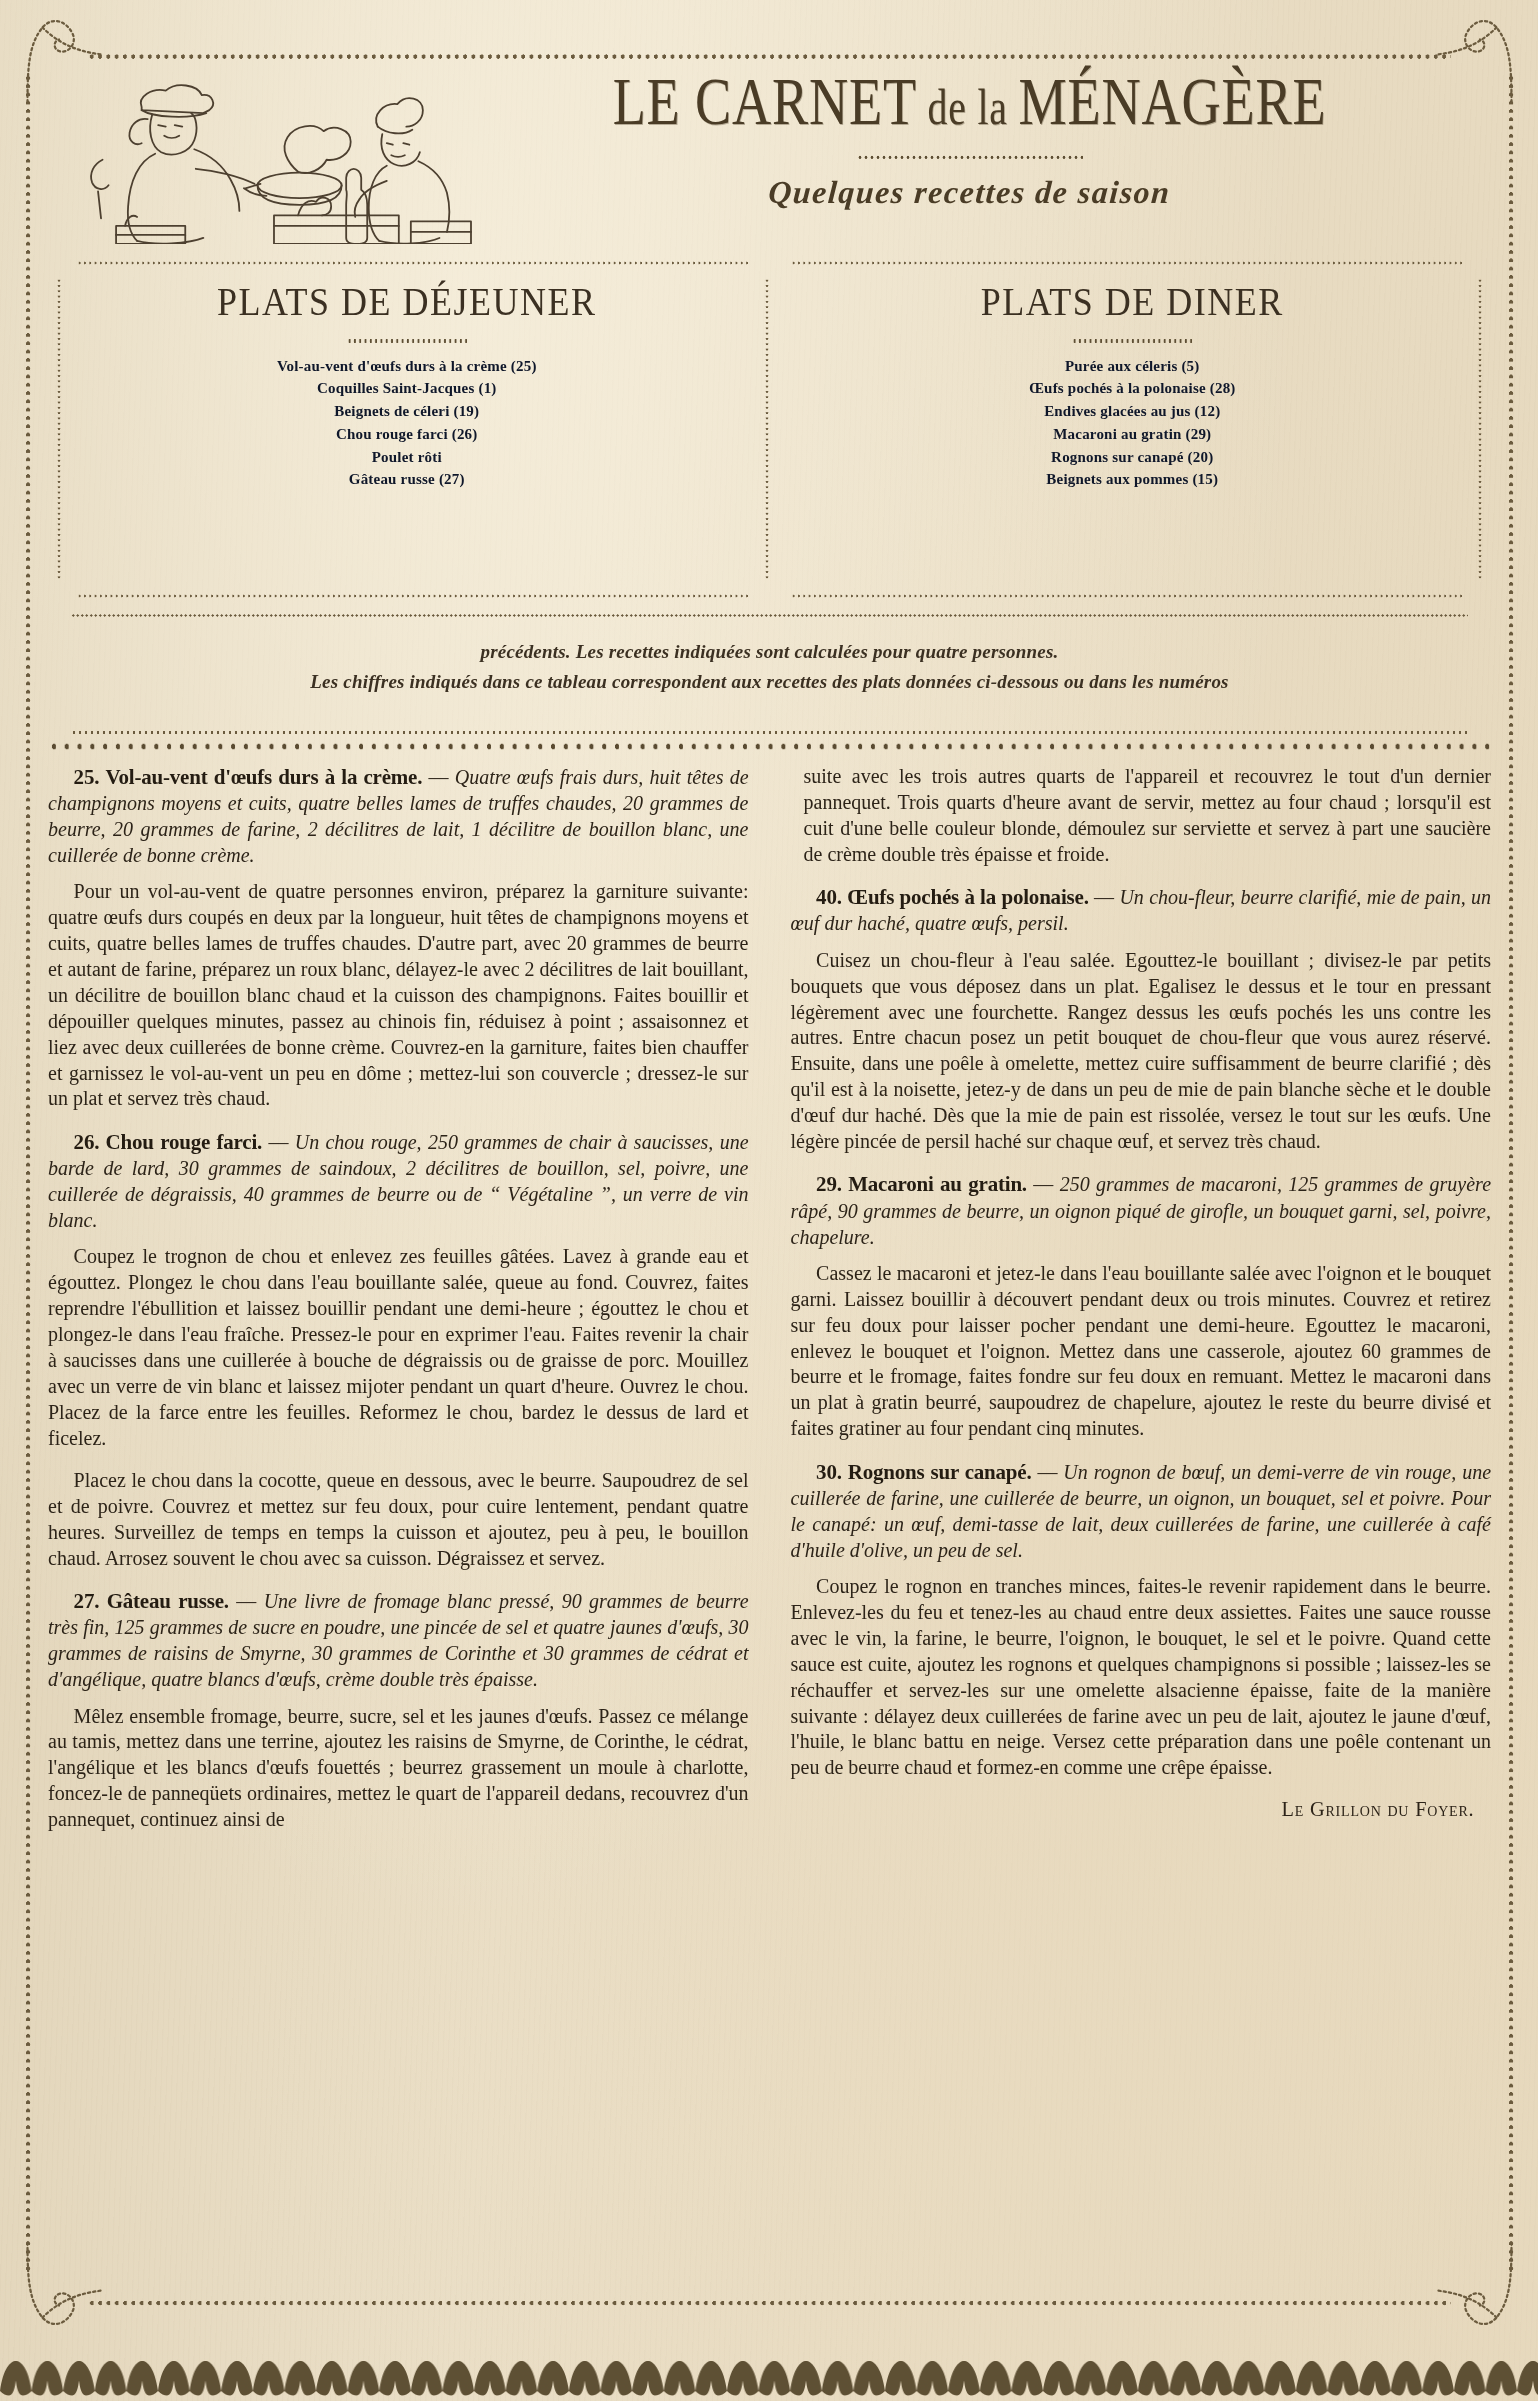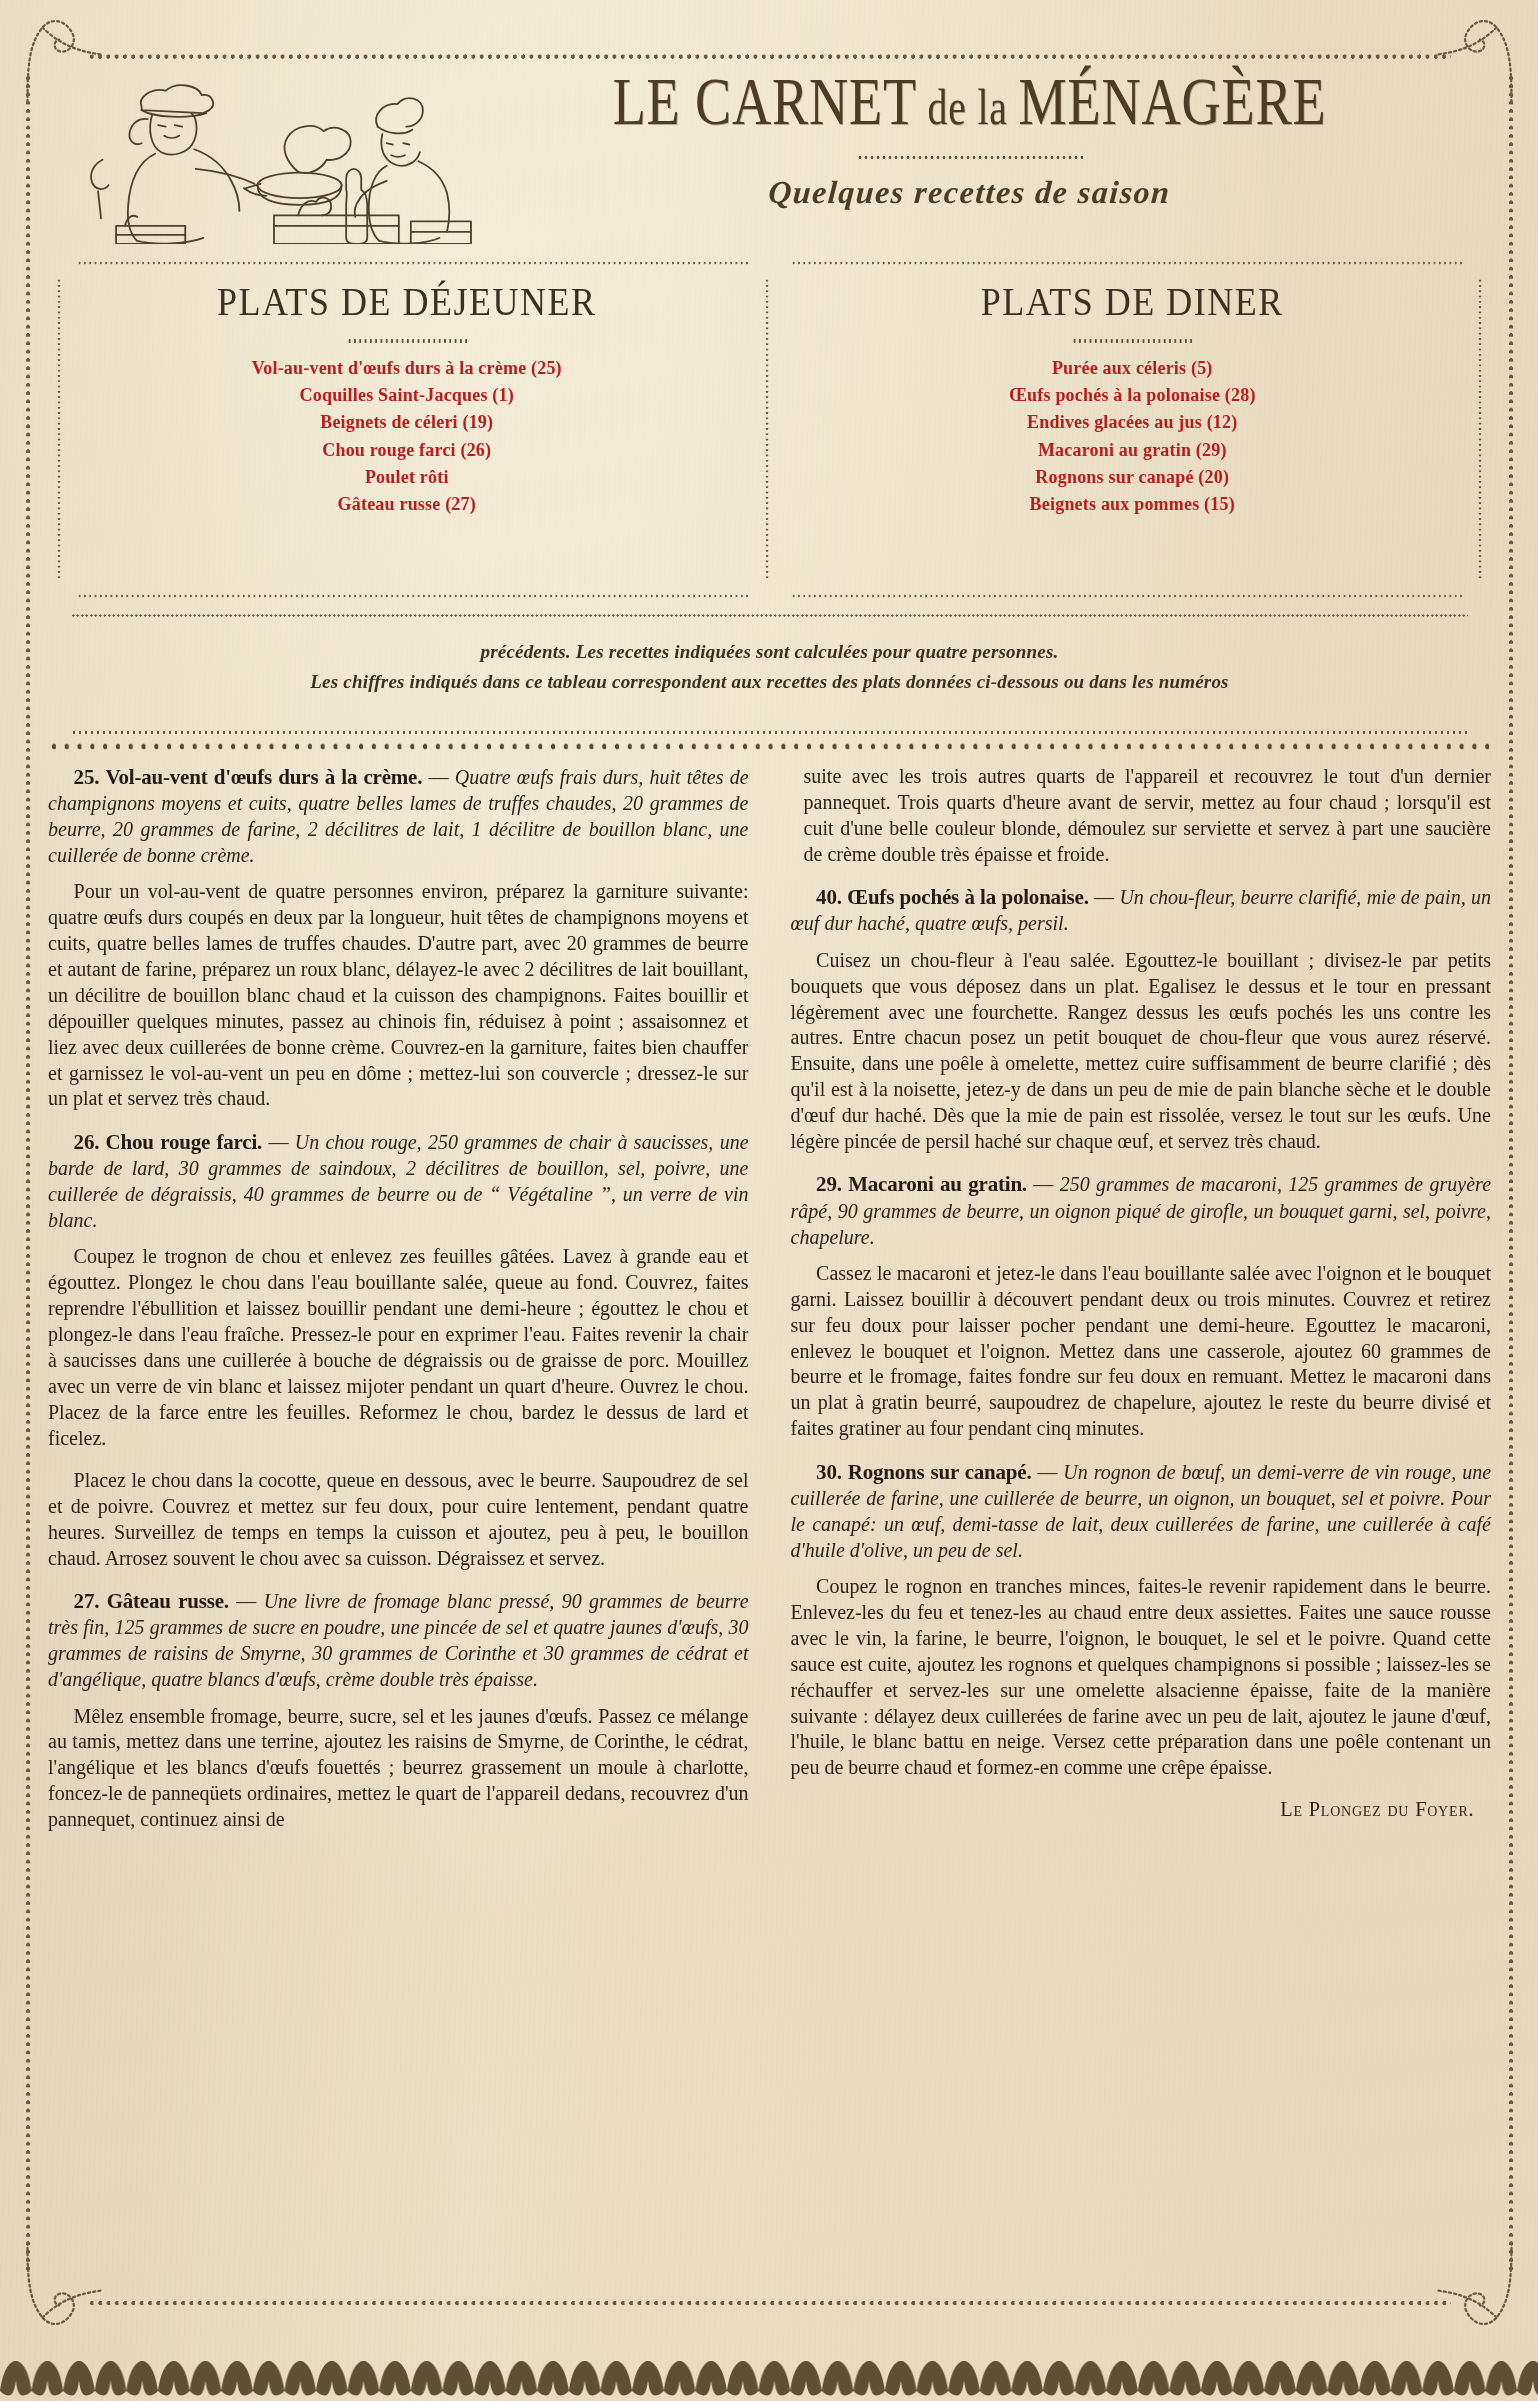--- a/index.html
+++ b/index.html
@@ -108,21 +108,21 @@
     font-size:36px; color:#3b3022; letter-spacing:1.5px;
     font-family:"Liberation Serif", serif; font-weight:400;
     transform:scaleY(1.12); transform-origin:center top;
   }
   .menu-dots{
     width:120px; height:6px; margin:18px auto 10.5px;
     background-image: radial-gradient(ellipse 2.1px 2.7px at 2.6px 3px, #5e4f34 0 60%, rgba(0,0,0,0) 64%);
     background-size:5.3px 6px; background-repeat:repeat-x;
   }
   .menu-item{
-    font-size:18px; line-height:1.52; color:#b91c1c;
+    font-size:15px; line-height:1.52; color:#0f172a;
     font-family:"Liberation Serif", serif; font-weight:700;
     letter-spacing:0.2px;
   }
   
   .menu-border{ position:absolute; inset:0; pointer-events:none; }
   .mb-t,.mb-b{
     position:absolute; left:21px; right:21px; height:6px;
     background-image: radial-gradient(ellipse 2px 2.6px at 2.6px 3px, #6b5b3e 0 58%, rgba(0,0,0,0) 62%);
     background-size:5.3px 6px; background-repeat:repeat-x;
   }
@@ -414,21 +414,21 @@
       </div>
 
       <div class="rec">
         <p class="rec-lead">
           <span class="rec-num-title">30.</span>
           <span class="rec-num-title">Rognons sur canapé.</span><span> — </span><span class="ital">Un rognon de bœuf, un demi-verre de vin rouge, une cuillerée de farine, une cuillerée de beurre, un oignon, un bouquet, sel et poivre. Pour le canapé: un œuf, demi-tasse de lait, deux cuillerées de farine, une cuillerée à café d'huile d'olive, un peu de sel.</span>
         </p>
         <p class="rec-body">Coupez le rognon en tranches minces, faites-le revenir rapidement dans le beurre. Enlevez-les du feu et tenez-les au chaud entre deux assiettes. Faites une sauce rousse avec le vin, la farine, le beurre, l'oignon, le bouquet, le sel et le poivre. Quand cette sauce est cuite, ajoutez les rognons et quelques champignons si possible ; laissez-les se réchauffer et servez-les sur une omelette alsacienne épaisse, faite de la manière suivante : délayez deux cuillerées de farine avec un peu de lait, ajoutez le jaune d'œuf, l'huile, le blanc battu en neige. Versez cette préparation dans une poêle contenant un peu de beurre chaud et formez-en comme une crêpe épaisse.</p>
       </div>
 
-      <div class="signature">Le Plongez du Foyer.</div>
+      <div class="signature">Le Grillon du Foyer.</div>
     </div>
   </div>
 
   <div class="zigzag">
     <svg viewBox="0 0 2045 52" preserveAspectRatio="none">
       <defs>
         <pattern id="zz" x="0" y="0" width="42" height="52" patternUnits="userSpaceOnUse">
           <path d="M0,44 C4,14 14,4 21,4 C28,4 38,14 42,44 C38,48 34,50 30,50 C24,50 22,38 21,30 C20,38 18,50 12,50 C8,50 4,48 0,44 Z" fill="#5e5034"></path>
         </pattern>
       </defs>

